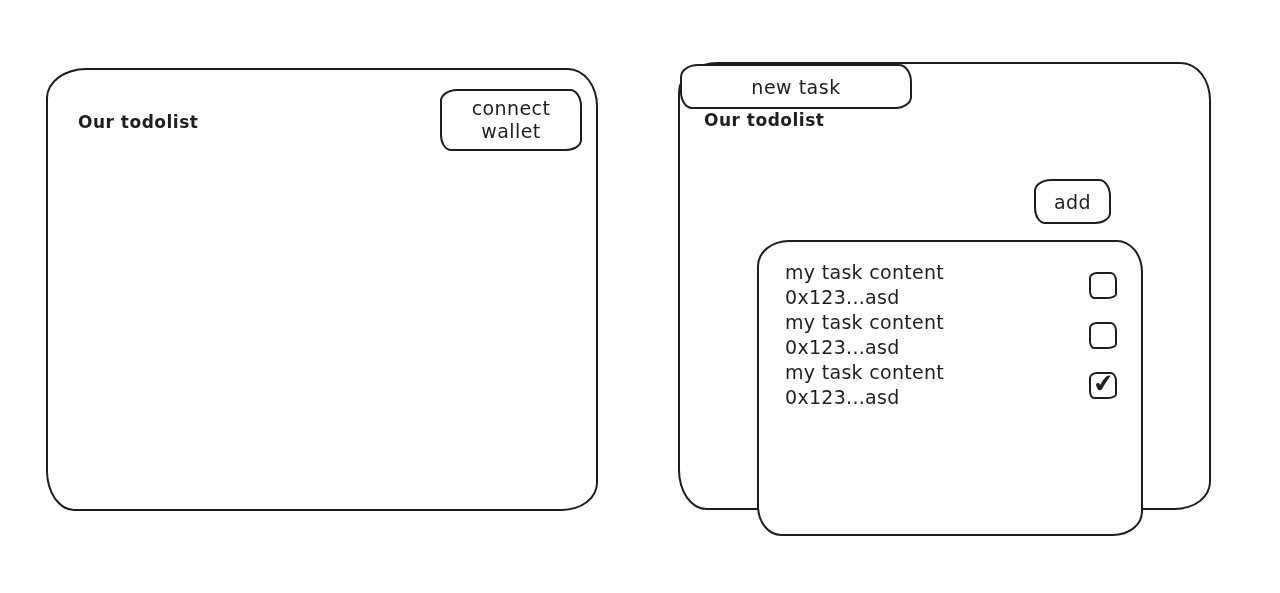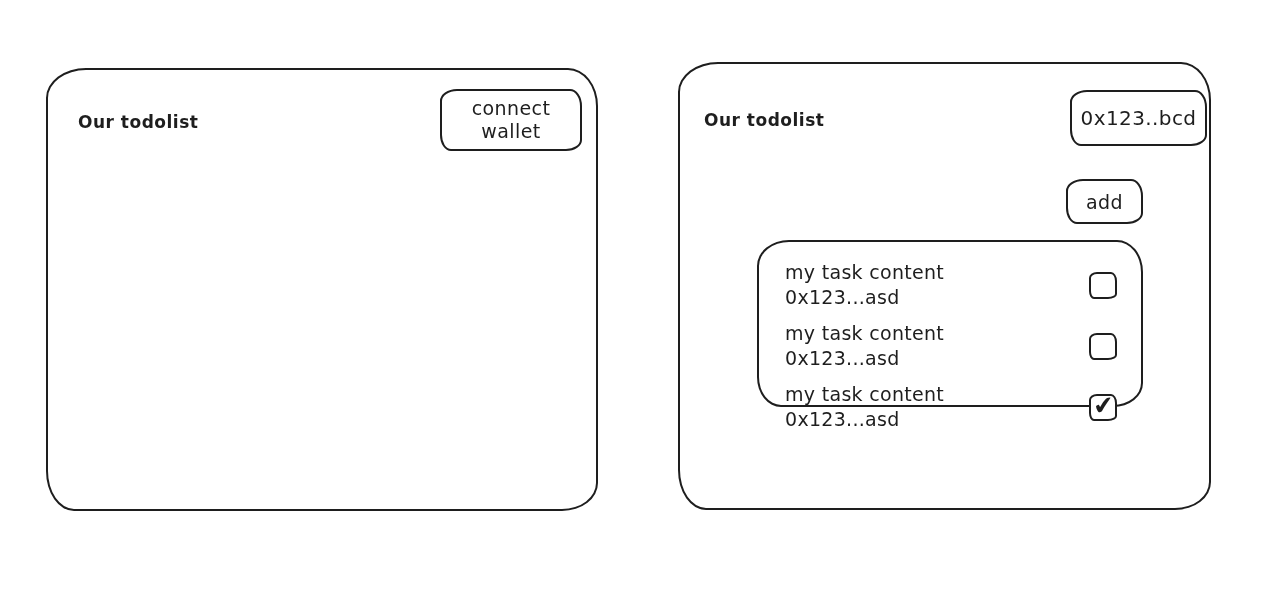--- a/index.html
+++ b/index.html
@@ -59,28 +59,27 @@
   }
   .newtask-input {
     left: 98px; top: 115px; width: 232px; height: 45px;
     display: flex; align-items: center; justify-content: center;
     font-size: 19px; letter-spacing: 0.5px;
     border-radius: 18px 13px 17px 12px / 13px 18px 12px 17px;
   }
   .add-btn {
     left: 354px; top: 115px; width: 77px; height: 45px;
     font-size: 19px;
-    margin-left: 32px;
   }
   .tasks-box {
     position: absolute;
-    left: 77px; top: 176px; width: 386px; height: 167px;
+    left: 77px; top: 176px; width: 386px; height: 296px;
     border-radius: 32px 26px 30px 24px / 26px 32px 24px 30px;
     padding: 18px 18px 14px 26px;
-    display: flex; flex-direction: column; gap: 11px;
+    display: flex; flex-direction: column; gap: 0;
   }
   .task-row {
     display: flex; align-items: center; justify-content: space-between;
   }
   .task-text { line-height: 25px; font-size: 19px; letter-spacing: 0.3px; }
   .task-line { white-space: nowrap; }
   .checkbox {
     width: 28px; height: 27px;
     border: 2.5px solid #1e1e1e;
     border-radius: 8px 6px 9px 5px / 6px 9px 5px 8px;
@@ -99,21 +98,21 @@
 
 <div class="stage">
 
   <div class="panel sketch" style="left:46px; top:68px; width:552px; height:443px;">
     <div class="label" style="left:30px; top:42px;">Our todolist</div>
     <div class="btn sketch connect-btn">connect wallet</div>
   </div>
 
   <div class="panel sketch" style="left:678px; top:62px; width:533px; height:448px;">
     <div class="label" style="left:24px; top:46px;">Our todolist</div>
-    <div class="btn sketch address-btn">0x123..bcd</div>
+    <div class="sketch newtask-input">new task</div>
     <div class="btn sketch add-btn">add</div>
 
     <div class="sketch tasks-box">
 
       <div class="task-row">
         <div class="task-text">
           <div class="task-line">my task content</div>
           <div class="task-line">0x123...asd</div>
         </div>
         <div class="checkbox unchecked">

